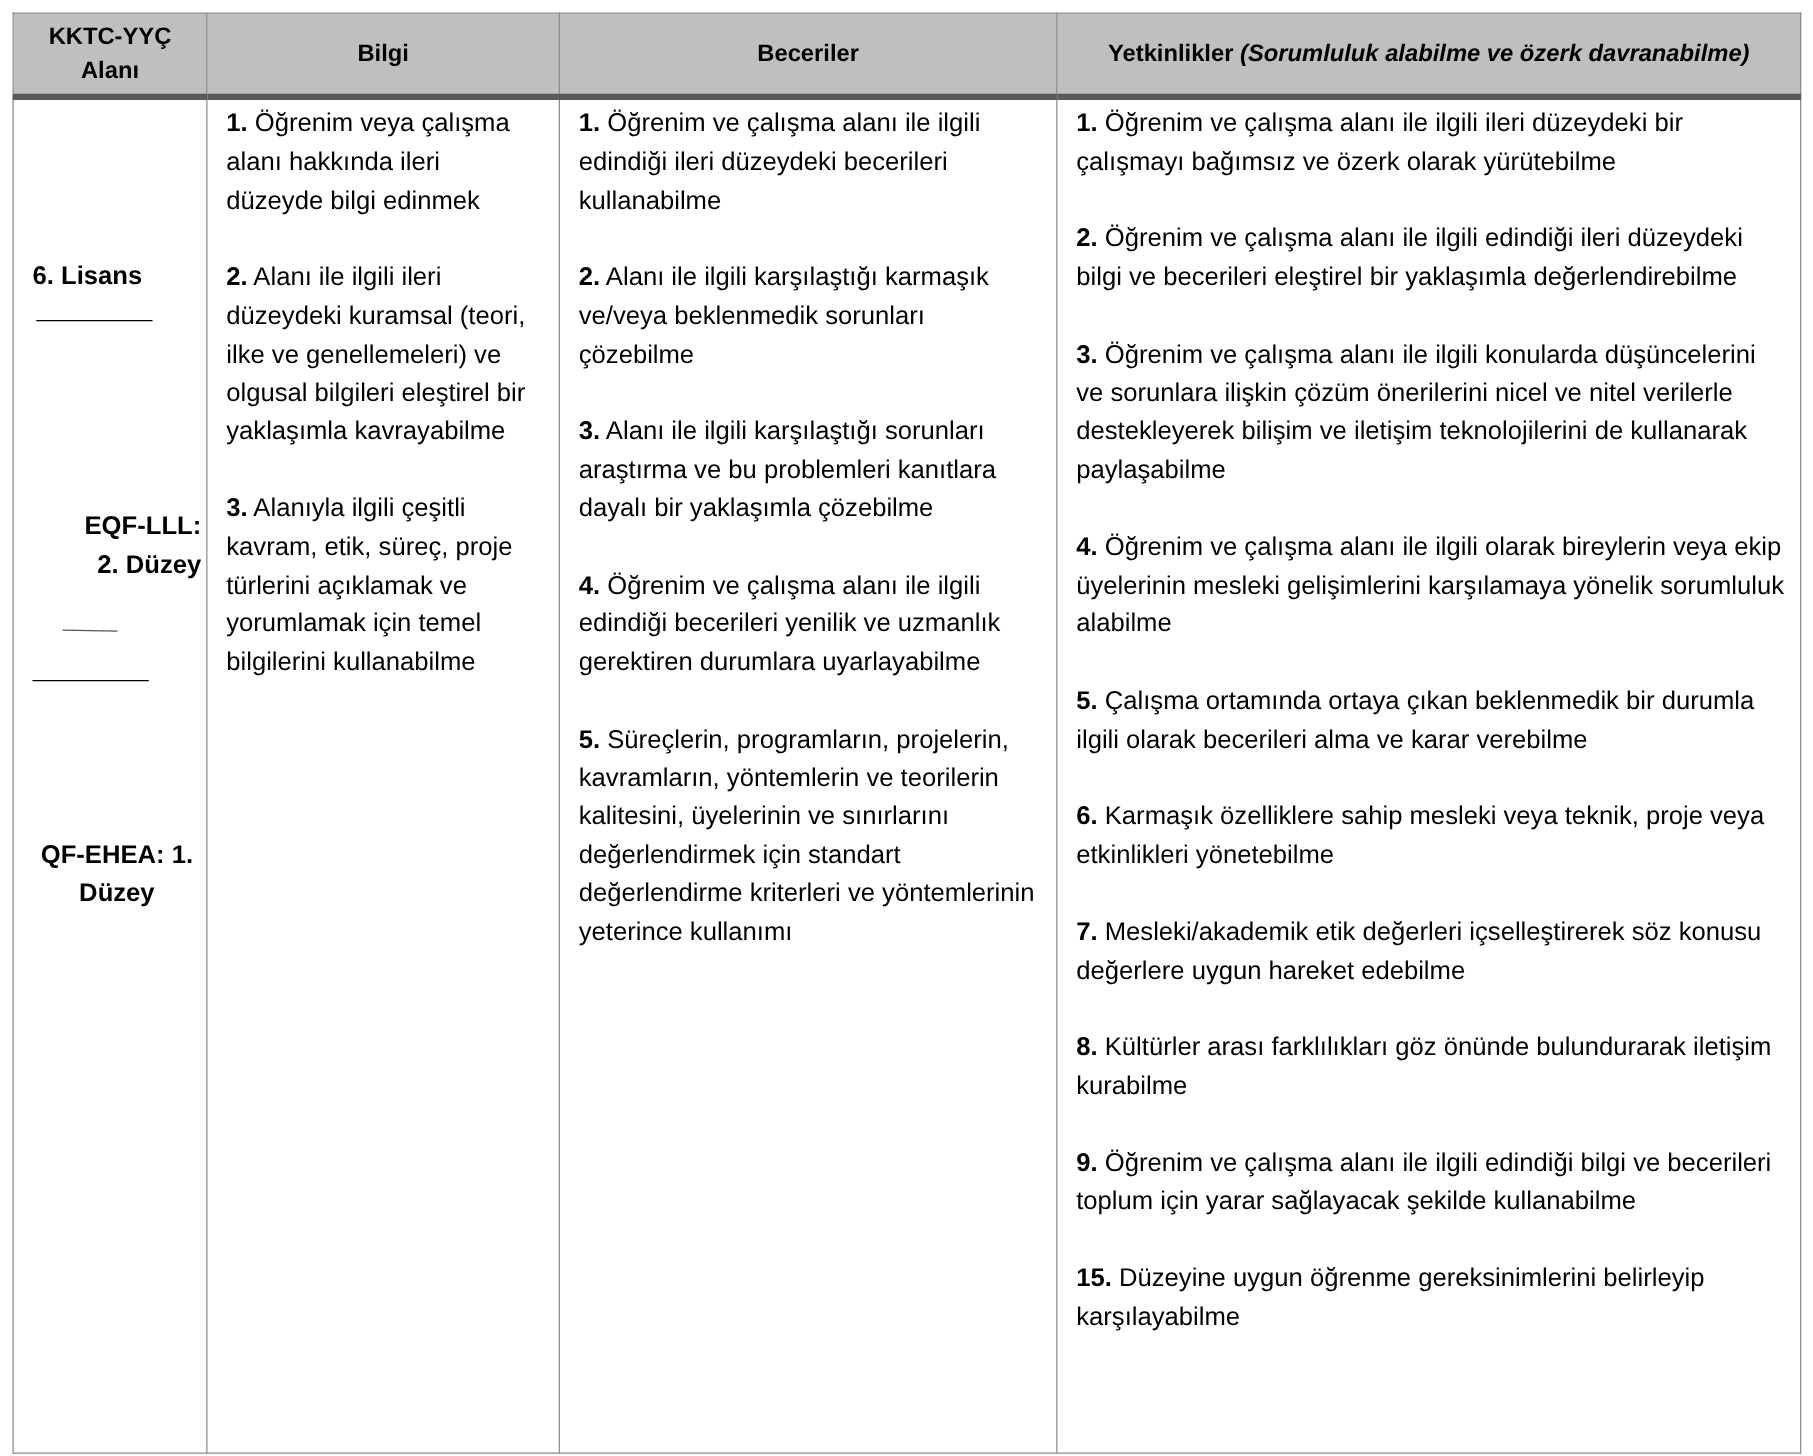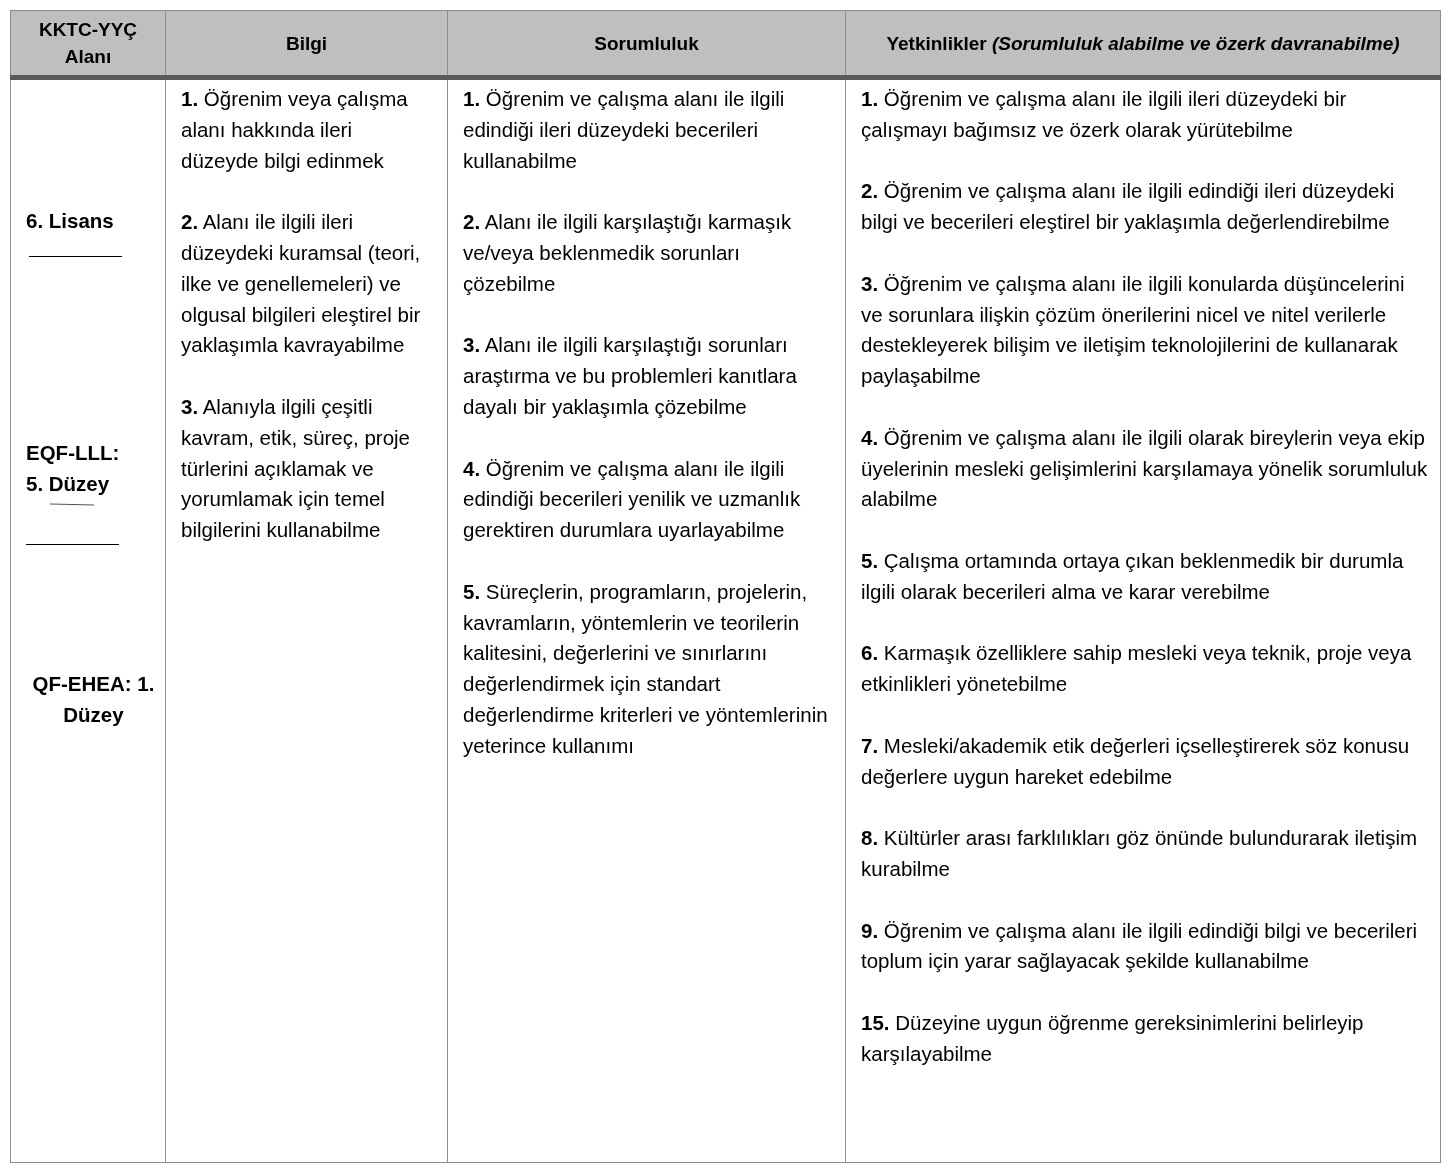--- a/index.html
+++ b/index.html
@@ -89,56 +89,56 @@
     <col class="col-beceri">
     <col class="col-yetkin">
   </colgroup>
   <thead>
     <tr>
       <th>
         <span>KKTC-YYÇ</span><br>
         <span>Alanı</span>
       </th>
       <th>Bilgi</th>
-      <th>Sorumluluk</th>
+      <th>Beceriler</th>
       <th>
         <span>Yetkinlikler</span>
         <span class="it">(Sorumluluk alabilme ve özerk davranabilme)</span>
       </th>
     </tr>
   </thead>
   <tbody>
     <tr>
       <td class="level-cell">
         <div class="lvl" style="top:126px;">6. Lisans</div>
         <div class="rule" style="left:18px; width:93px; top:176px;"></div>
-        <div class="lvl" style="top:358px;">
+        <div class="lvl" style="top:326px;text-align:right;">
           <span>EQF-LLL:</span><br>
-          <span>5. Düzey</span>
+          <span>2. Düzey</span>
         </div>
         <div class="rule short" style="left:39px; width:44px; top:424px;"></div>
         <div class="rule" style="left:15px; width:93px; top:464px;"></div>
         <div class="lvl" style="top:589px;text-align:center;">
           <span>QF-EHEA: 1.</span><br>
           <span>Düzey</span>
         </div>
       </td>
 
       <td>
         <div class="item"><span class="num">1.</span><span> Öğrenim veya çalışma alanı hakkında ileri düzeyde bilgi edinmek</span></div>
         <div class="item"><span class="num">2.</span><span> Alanı ile ilgili ileri düzeydeki kuramsal (teori, ilke ve genellemeleri) ve olgusal bilgileri eleştirel bir yaklaşımla kavrayabilme</span></div>
         <div class="item"><span class="num">3.</span><span> Alanıyla ilgili çeşitli kavram, etik, süreç, proje türlerini açıklamak ve yorumlamak için temel bilgilerini kullanabilme</span></div>
       </td>
 
       <td>
         <div class="item"><span class="num">1.</span><span> Öğrenim ve çalışma alanı ile ilgili edindiği ileri düzeydeki becerileri kullanabilme</span></div>
         <div class="item"><span class="num">2.</span><span> Alanı ile ilgili karşılaştığı karmaşık ve/veya beklenmedik sorunları çözebilme</span></div>
         <div class="item"><span class="num">3.</span><span> Alanı ile ilgili karşılaştığı sorunları araştırma ve bu problemleri kanıtlara dayalı bir yaklaşımla çözebilme</span></div>
         <div class="item"><span class="num">4.</span><span> Öğrenim ve çalışma alanı ile ilgili edindiği becerileri yenilik ve uzmanlık gerektiren durumlara uyarlayabilme</span></div>
-        <div class="item"><span class="num">5.</span><span> Süreçlerin, programların, projelerin, kavramların, yöntemlerin ve teorilerin kalitesini, değerlerini ve sınırlarını değerlendirmek için standart değerlendirme kriterleri ve yöntemlerinin yeterince kullanımı</span></div>
+        <div class="item"><span class="num">5.</span><span> Süreçlerin, programların, projelerin, kavramların, yöntemlerin ve teorilerin kalitesini, üyelerinin ve sınırlarını değerlendirmek için standart değerlendirme kriterleri ve yöntemlerinin yeterince kullanımı</span></div>
       </td>
 
       <td>
         <div class="item"><span class="num">1.</span><span> Öğrenim ve çalışma alanı ile ilgili ileri düzeydeki bir çalışmayı bağımsız ve özerk olarak yürütebilme</span></div>
         <div class="item"><span class="num">2.</span><span> Öğrenim ve çalışma alanı ile ilgili edindiği ileri düzeydeki bilgi ve becerileri eleştirel bir yaklaşımla değerlendirebilme</span></div>
         <div class="item"><span class="num">3.</span><span> Öğrenim ve çalışma alanı ile ilgili konularda düşüncelerini ve sorunlara ilişkin çözüm önerilerini nicel ve nitel verilerle destekleyerek bilişim ve iletişim teknolojilerini de kullanarak paylaşabilme</span></div>
         <div class="item"><span class="num">4.</span><span> Öğrenim ve çalışma alanı ile ilgili olarak bireylerin veya ekip üyelerinin mesleki gelişimlerini karşılamaya yönelik sorumluluk alabilme</span></div>
         <div class="item"><span class="num">5.</span><span> Çalışma ortamında ortaya çıkan beklenmedik bir durumla ilgili olarak becerileri alma ve karar verebilme</span></div>
         <div class="item"><span class="num">6.</span><span> Karmaşık özelliklere sahip mesleki veya teknik, proje veya etkinlikleri yönetebilme</span></div>
         <div class="item"><span class="num">7.</span><span> Mesleki/akademik etik değerleri içselleştirerek söz konusu değerlere uygun hareket edebilme</span></div>

